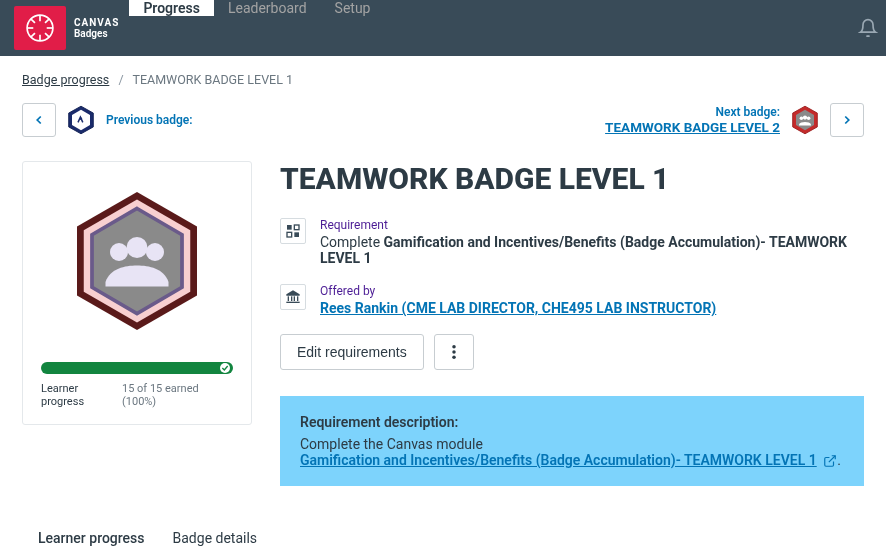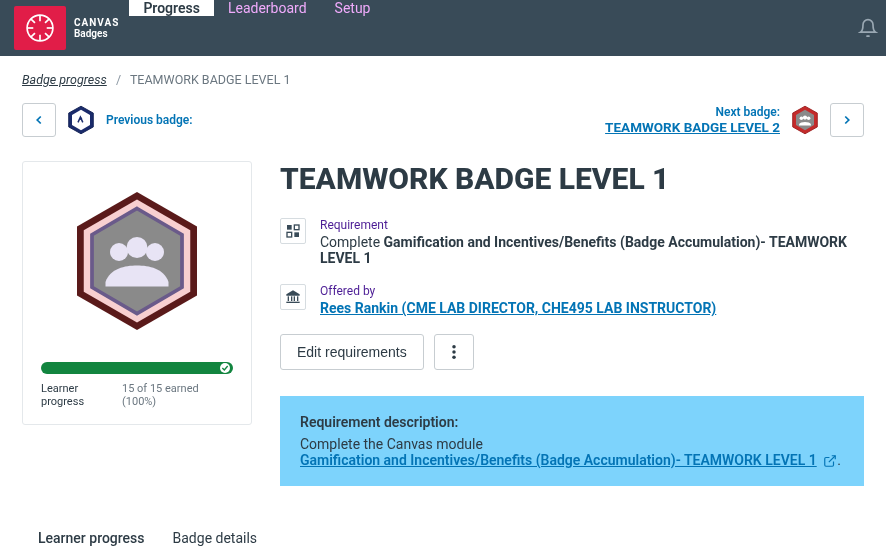--- a/index.html
+++ b/index.html
@@ -4,27 +4,27 @@
 <style>
 * { margin: 0; padding: 0; box-sizing: border-box; }
 body { font-family: -apple-system, BlinkMacSystemFont, "Segoe UI", Roboto, Arial, sans-serif; font-size: 14px; color: #2d3b45; background: #fff; width: 886px; }
 .topbar { background: #394b58; height: 56px; display: flex; align-items: stretch; padding-right: 8px; }
 .brand { background: #e11d48; width: 52px; display: flex; align-items: center; justify-content: center; margin: 6px 8px 6px 14px; border-radius: 2px; }
 .brand svg { width: 28px; height: 28px; }
 .brand-text { color: #fff; font-size: 10px; display: flex; flex-direction: column; justify-content: center; margin-right: 10px; line-height: 1.1; }
 .brand-text .b1 { font-weight: 700; letter-spacing: 1px; }
 .brand-text .b2 { font-weight: 600; }
 .tabs { display: flex; align-items: flex-start; }
-.tab { display: flex; align-items: center; padding: 0 14px; color: #f0abfc; cursor: pointer; font-size: 14px; }
+.tab { display: flex; align-items: center; padding: 0 14px; color: #a3a3a3; cursor: pointer; font-size: 14px; }
 .tab.active { background: #fff; color: #2d3b45; font-weight: 600; }
 .bell { margin-left: auto; display: flex; align-items: center; color: #9aa8b3; cursor: pointer; }
 .bell svg { width: 20px; height: 20px; }
 .content { padding: 16px 22px 0 22px; }
 .breadcrumb { font-size: 12.5px; color: #6b7780; margin-bottom: 16px; }
-.breadcrumb a { color: #2d3b45; text-decoration: underline; cursor: pointer; font-style: italic; }
+.breadcrumb a { color: #2d3b45; text-decoration: underline; cursor: pointer; }
 .breadcrumb .sep { margin: 0 6px; color: #8b97a2; }
 .nav-row { display: flex; align-items: center; justify-content: space-between; margin-bottom: 24px; }
 .nav-side { display: flex; align-items: center; gap: 10px; }
 .arrow-box { width: 34px; height: 34px; border: 1px solid #c7cdd1; border-radius: 3px; display: flex; align-items: center; justify-content: center; cursor: pointer; color: #0374b5; }
 .arrow-box svg { width: 14px; height: 14px; }
 .hex-icon { width: 30px; height: 30px; }
 .nav-labels { display: flex; flex-direction: column; }
 .nav-labels .small { font-size: 12px; color: #0374b5; font-weight: 600; }
 .nav-labels .link { font-size: 13.5px; color: #0374b5; font-weight: 700; text-decoration: underline; cursor: pointer; }
 .nav-side.right .nav-labels { text-align: right; margin-left: 7px; }

